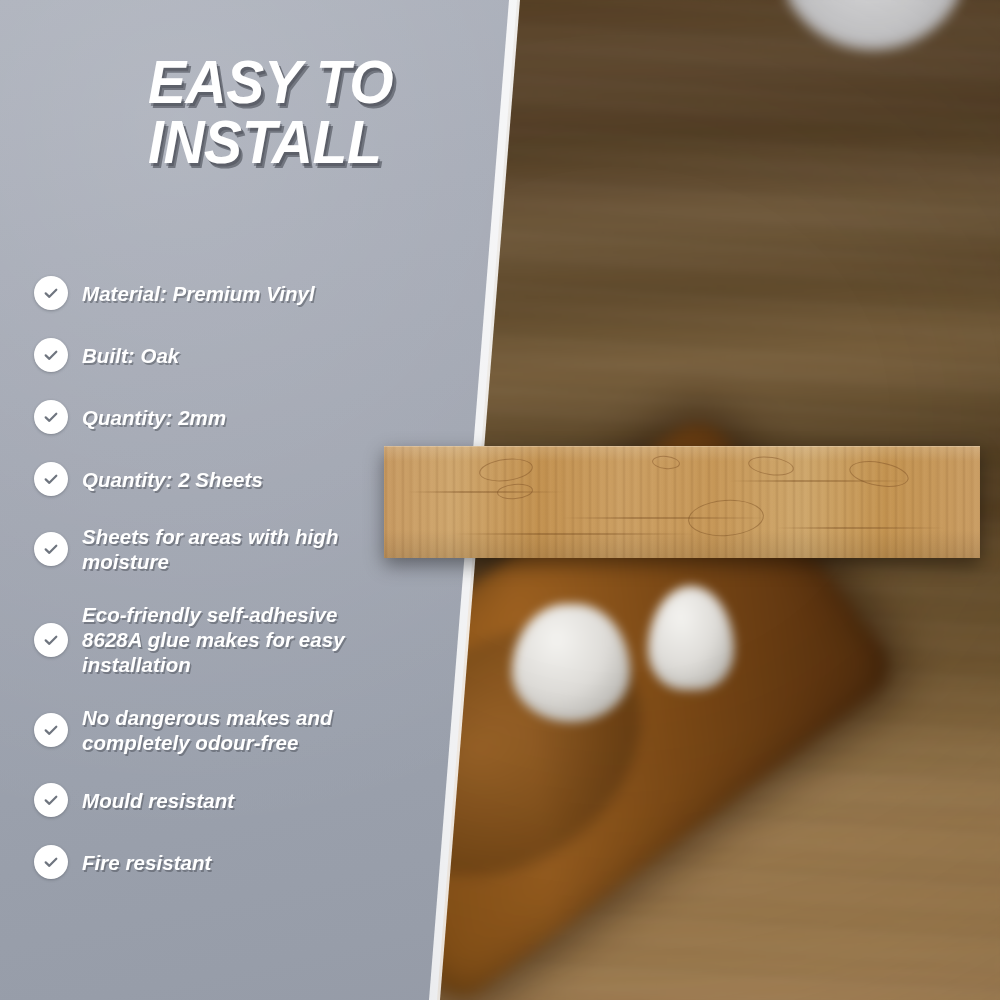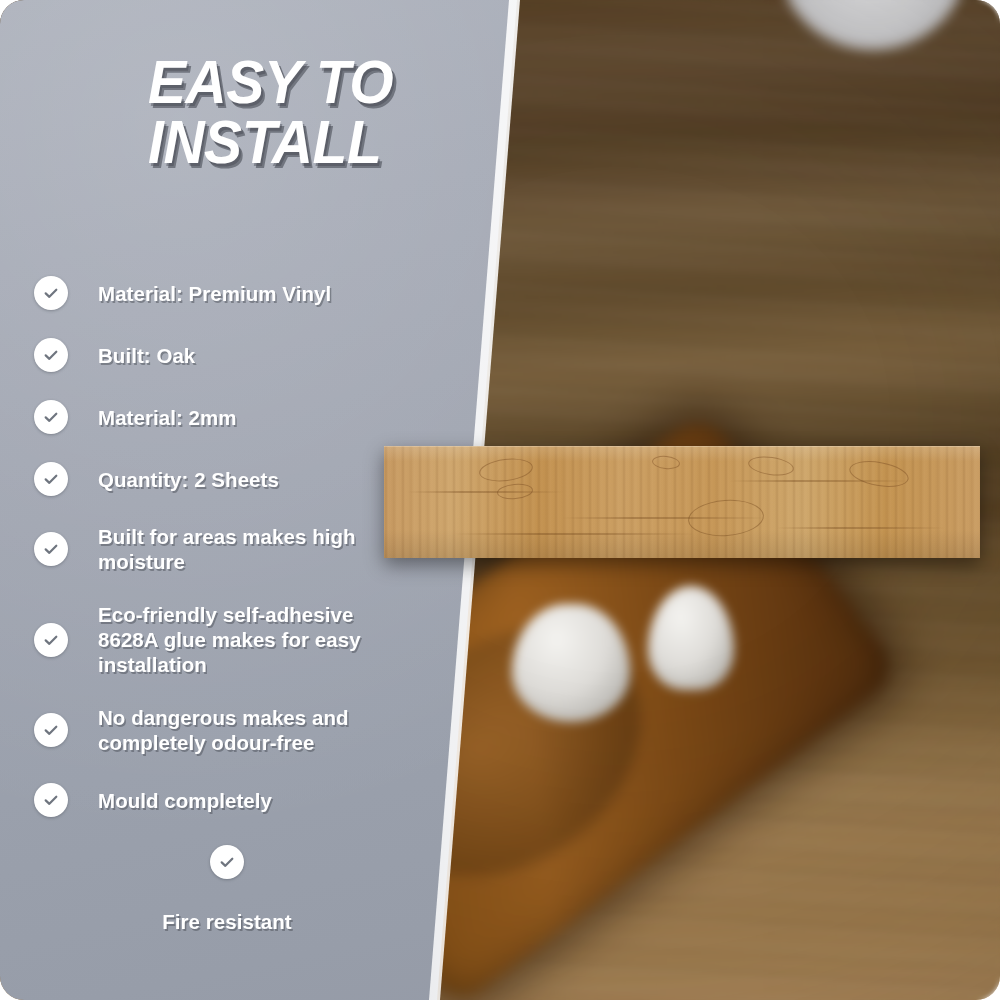--- a/index.html
+++ b/index.html
@@ -8,21 +8,20 @@
     padding: 0;
     background: #ffffff;
   }
 
   #infographic {
     position: relative;
     width: 1000px;
     height: 1000px;
     overflow: hidden;
     font-family: "Liberation Sans", "DejaVu Sans", sans-serif;
-    border-radius: 24px;
     -webkit-font-smoothing: antialiased;
   }
 
   
   .photo-layer {
     position: absolute;
     inset: 0;
     background:
       
       linear-gradient(178deg,
@@ -286,25 +285,26 @@
   .features {
     position: absolute;
     left: 0;
     top: 276px;
     width: 420px;
   }
 
   .feature-row {
     display: flex;
     align-items: center;
-    gap: 30px;
+    gap: 14px;
     padding-left: 34px;
     margin-bottom: 28px;
-  }
-  .feature-row:last-child { margin-bottom: 0; flex-direction: column; }
+    font-style: italic;
+  }
+  .feature-row:last-child { margin-bottom: 0; }
 
   .check-circle {
     flex: 0 0 auto;
     width: 34px;
     height: 34px;
     border-radius: 50%;
     background: #ffffff;
     display: flex;
     align-items: center;
     justify-content: center;
@@ -367,39 +367,39 @@
       </span>
       <span class="feature-text">Built: Oak</span>
     </div>
 
     <div class="feature-row">
       <span class="check-circle">
         <svg width="22" height="22" viewBox="0 0 24 24" aria-hidden="true">
           <path d="M6.2 12.4 L10.2 16.2 L17.8 8.4" fill="none" stroke="#6f757f" stroke-width="2.4" stroke-linecap="round" stroke-linejoin="round"></path>
         </svg>
       </span>
-      <span class="feature-text">Material: 2mm</span>
+      <span class="feature-text">Quantity: 2mm</span>
     </div>
 
     <div class="feature-row">
       <span class="check-circle">
         <svg width="22" height="22" viewBox="0 0 24 24" aria-hidden="true">
           <path d="M6.2 12.4 L10.2 16.2 L17.8 8.4" fill="none" stroke="#6f757f" stroke-width="2.4" stroke-linecap="round" stroke-linejoin="round"></path>
         </svg>
       </span>
       <span class="feature-text">Quantity: 2 Sheets</span>
     </div>
 
     <div class="feature-row">
       <span class="check-circle">
         <svg width="22" height="22" viewBox="0 0 24 24" aria-hidden="true">
           <path d="M6.2 12.4 L10.2 16.2 L17.8 8.4" fill="none" stroke="#6f757f" stroke-width="2.4" stroke-linecap="round" stroke-linejoin="round"></path>
         </svg>
       </span>
-      <span class="feature-text">Built for areas makes high
+      <span class="feature-text">Sheets for areas with high
 moisture</span>
     </div>
 
     <div class="feature-row">
       <span class="check-circle">
         <svg width="22" height="22" viewBox="0 0 24 24" aria-hidden="true">
           <path d="M6.2 12.4 L10.2 16.2 L17.8 8.4" fill="none" stroke="#6f757f" stroke-width="2.4" stroke-linecap="round" stroke-linejoin="round"></path>
         </svg>
       </span>
       <span class="feature-text">Eco-friendly self-adhesive
@@ -416,21 +416,21 @@
       <span class="feature-text">No dangerous makes and
 completely odour-free</span>
     </div>
 
     <div class="feature-row">
       <span class="check-circle">
         <svg width="22" height="22" viewBox="0 0 24 24" aria-hidden="true">
           <path d="M6.2 12.4 L10.2 16.2 L17.8 8.4" fill="none" stroke="#6f757f" stroke-width="2.4" stroke-linecap="round" stroke-linejoin="round"></path>
         </svg>
       </span>
-      <span class="feature-text">Mould completely</span>
+      <span class="feature-text">Mould resistant</span>
     </div>
 
     <div class="feature-row">
       <span class="check-circle">
         <svg width="22" height="22" viewBox="0 0 24 24" aria-hidden="true">
           <path d="M6.2 12.4 L10.2 16.2 L17.8 8.4" fill="none" stroke="#6f757f" stroke-width="2.4" stroke-linecap="round" stroke-linejoin="round"></path>
         </svg>
       </span>
       <span class="feature-text">Fire resistant</span>
     </div>

